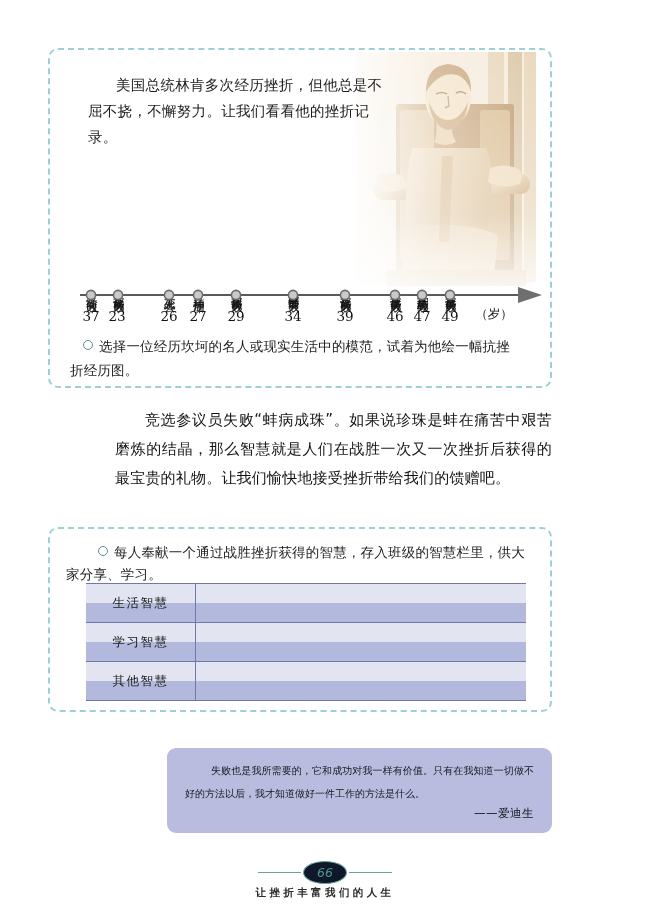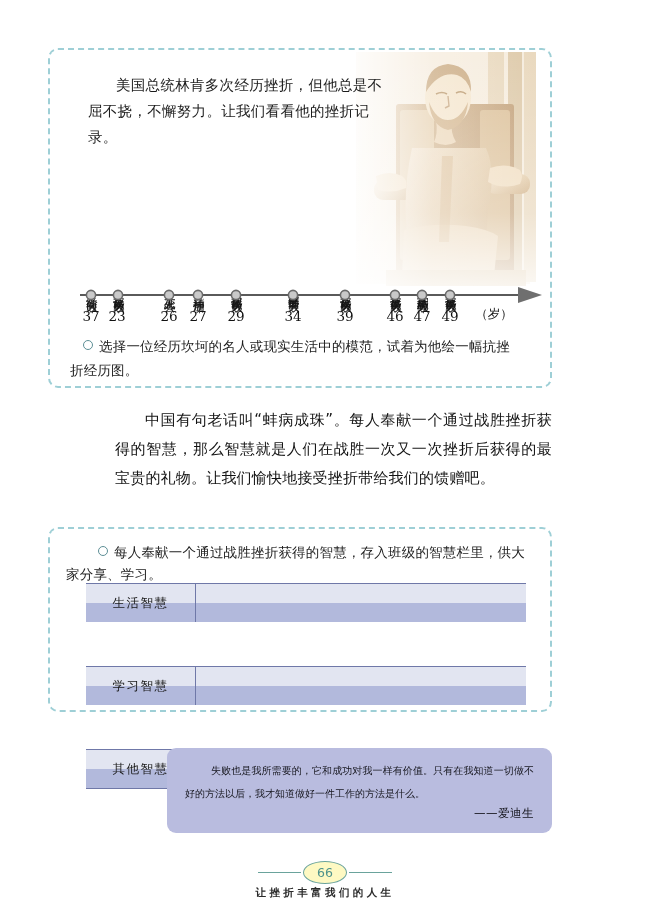--- a/index.html
+++ b/index.html
@@ -139,21 +139,20 @@
     border-top: 1.2px solid #6f78a8;
     border-bottom: 1.2px solid #6f78a8;
     box-sizing: border-box;
   }
   .wt-row {
     display: flex;
     position: relative;
   }
   .wt-row + .wt-row {
     border-top: 1.2px solid #6f78a8;
-    margin-top: 44px;
   }
   .wt-band-light { background: #e2e5f1; }
   .wt-band-dark  { background: #b2b9dc; }
   .wt-label-cell {
     width: 110px;
     flex: 0 0 110px;
     border-right: 1.2px solid #6f78a8;
     box-sizing: border-box;
     display: flex;
     align-items: center;
@@ -214,27 +213,28 @@
   #footer-rule-left  { left: 258px; width: 43px; }
   #footer-rule-right { left: 349px; width: 43px; }
   #page-number {
     position: absolute;
     left: 303px;
     top: 3px;
     width: 44px;
     height: 23px;
     border: 1.4px solid #6aa39c;
     border-radius: 50%;
-    background: #fef9c3;
+    background: #0f172a;
     color: #4f938c;
     font-size: 12.5px;
     line-height: 21px;
     text-align: center;
     font-family: "DejaVu Sans", "Liberation Sans", sans-serif;
     box-sizing: border-box;
+    font-style: italic;
   }
   #footer-caption {
     position: absolute;
     left: 0;
     top: 28px;
     width: 650px;
     text-align: center;
     font-size: 10.5px;
     letter-spacing: 3.4px;
     color: #2a2a2a;
@@ -355,21 +355,21 @@
   </div>
 
   <div class="act-text" style="left:33px; top:284px; width:448px;">
     <span class="bullet-circle"></span><span>选择一位经历坎坷的名人或现实生活中的模范，试着为他绘一幅抗挫</span>
   </div>
   <div class="act-text" style="left:20px; top:308px; width:460px;">
     <span>折经历图。</span>
   </div>
 </div>
 
-<div id="body-para">中国有句老话叫“蚌病成珠”。每人奉献一个通过战胜挫折获得的智慧，那么智慧就是人们在战胜一次又一次挫折后获得的最宝贵的礼物。让我们愉快地接受挫折带给我们的馈赠吧。</div>
+<div id="body-para">竞选参议员失败“蚌病成珠”。如果说珍珠是蚌在痛苦中艰苦磨炼的结晶，那么智慧就是人们在战胜一次又一次挫折后获得的最宝贵的礼物。让我们愉快地接受挫折带给我们的馈赠吧。</div>
 
 <div class="dashed-box" id="activity-box-2"></div>
 
 <div class="act-text" style="left:98px; top:540px; width:450px;">
   <span class="bullet-circle"></span><span>每人奉献一个通过战胜挫折获得的智慧，存入班级的智慧栏里，供大</span>
 </div>
 <div class="act-text" style="left:66px; top:562px; width:460px;">
   <span>家分享、学习。</span>
 </div>
 

